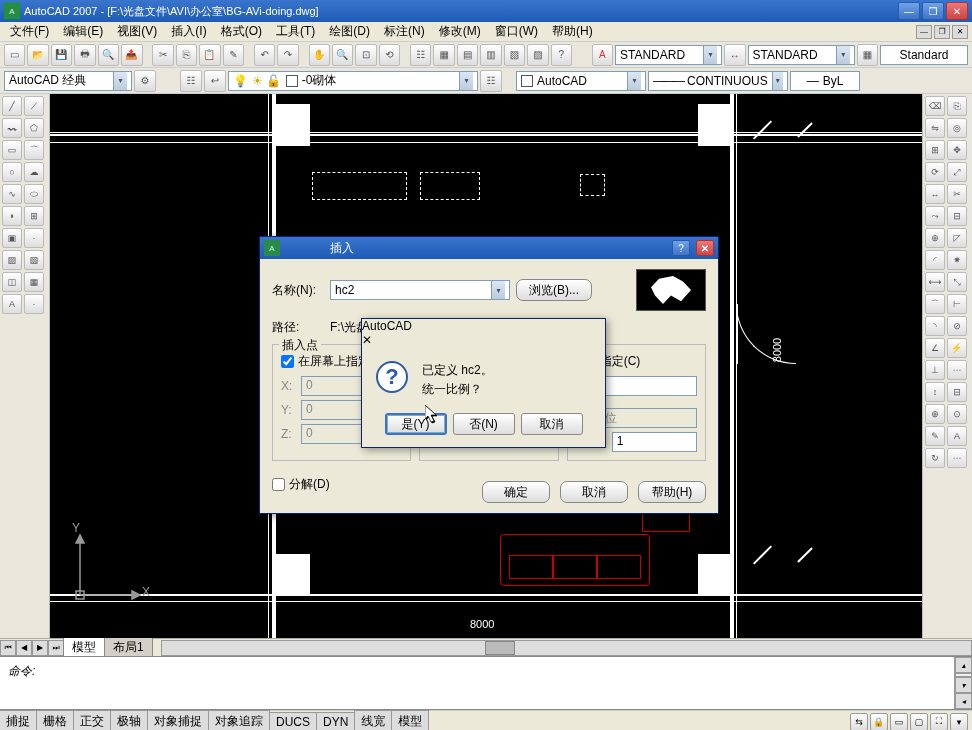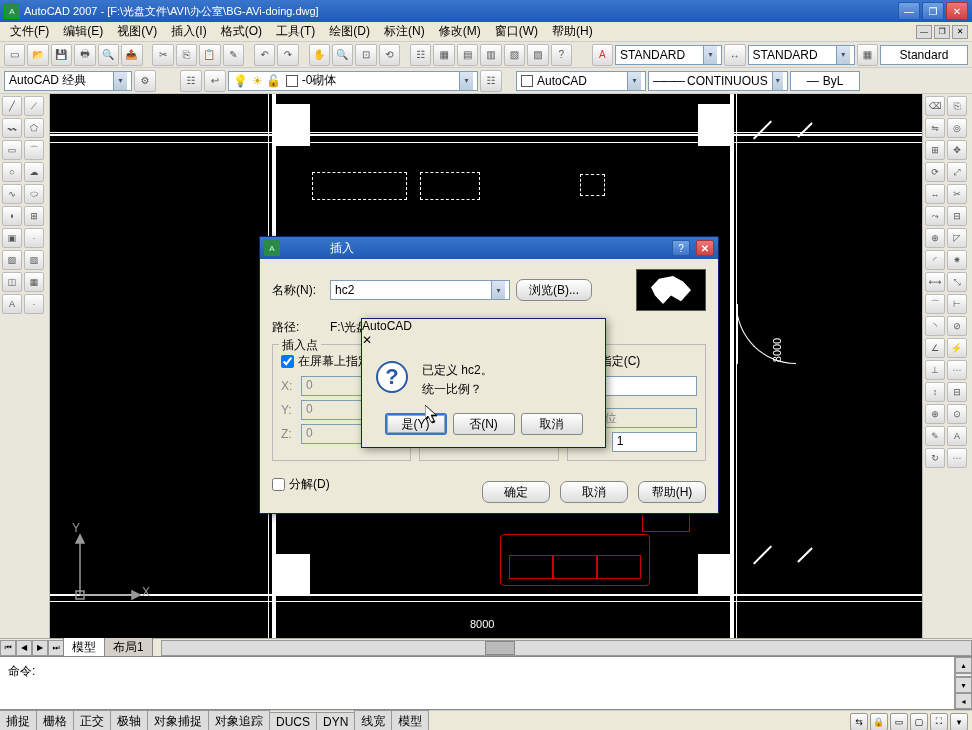--- a/index.html
+++ b/index.html
@@ -46,21 +46,21 @@
 
 
 .model-tabs { height:18px; background:#ece9d8; border-top:1px solid #aaa; display:flex; align-items:center; font-size:11px;}
 .model-tabs .navb { width:16px; height:16px; border:1px solid #999; background:#ddd; display:flex; align-items:center; justify-content:center; font-size:8px;}
 .model-tabs .tab { padding:1px 8px; border:1px solid #888; background:#d4d0c8; margin-left:-1px;}
 .model-tabs .tab.active { background:#fff; }
 .hscroll { flex:1; height:16px; background:#ddd; border:1px solid #999; margin-left:8px; position:relative;}
 .hscroll .thumb { position:absolute; left:40%; width:30px; height:100%; background:#bbb; border:1px solid #888;}
 
 
-.cmdarea { height:54px; background:#fff; border-top:1px solid #888; border-bottom:1px solid #888; padding:6px 8px; position:relative;}
+.cmdarea { height:54px; background:#fff; border-top:1px solid #888; border-bottom:1px solid #888; padding:6px 8px; position:relative;font-style:italic;}
 .cmd-scroll { position:absolute; right:0; top:0; bottom:0; width:18px; background:#ddd; border-left:1px solid #999; display:flex; flex-direction:column;}
 .cmd-scroll div { flex:0 0 16px; border:1px solid #999; display:flex; align-items:center; justify-content:center; font-size:8px;}
 .cmd-scroll .track { flex:1; background:#eee; border:1px solid #999;}
 
 
 .statusbar { height:22px; background:#ece9d8; border-top:1px solid #ccc; display:flex; align-items:center; gap:0; font-size:12px;}
 .statusbar .coord { width:165px; padding:2px 6px; border-right:1px solid #aaa;}
 .statusbar .sbtn { padding:2px 6px; border:1px solid #999; background:#ddd; margin-left:-1px;}
 .statusbar .tray { margin-left:auto; display:flex; gap:2px; padding-right:4px;}
 .statusbar .tray .ti { width:18px; height:18px; border:1px solid #999; background:linear-gradient(#fff,#ddd); border-radius:2px; font-size:9px; display:flex; align-items:center; justify-content:center;}

